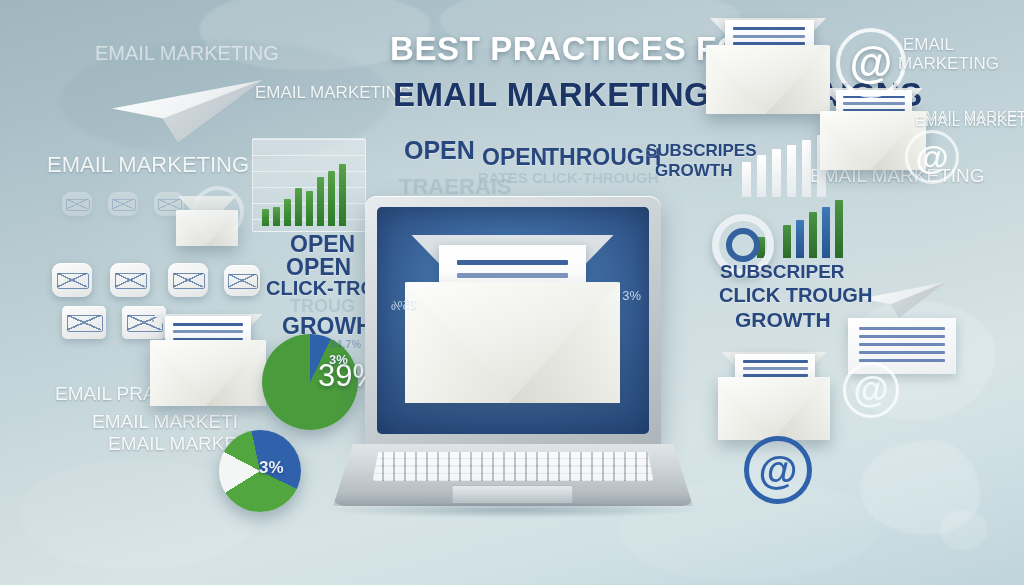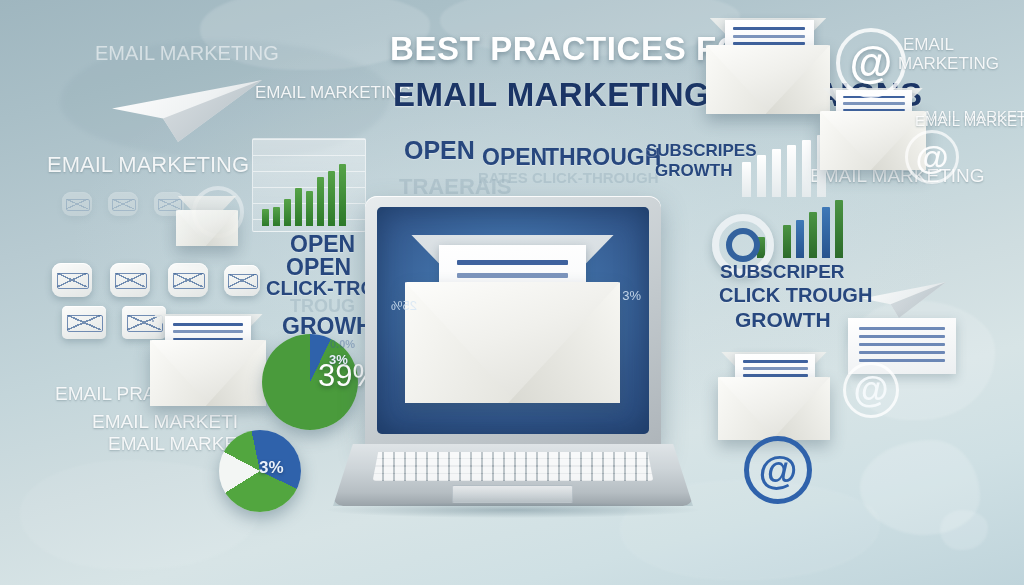--- a/index.html
+++ b/index.html
@@ -223,21 +223,21 @@
   <div class="tx tb" style="left:282px;top:314px;font-size:23px;font-weight:700;">GROWHS</div>
 
   <div class="tx tb" style="left:720px;top:262px;font-size:19px;font-weight:700;">SUBSCRIPER</div>
   <div class="tx tb" style="left:719px;top:285px;font-size:20px;font-weight:700;">CLICK TROUGH</div>
   <div class="tx tb" style="left:735px;top:309px;font-size:21px;font-weight:700;">GROWTH</div>
 
   <div class="pie" style="left:262px;top:334px;width:96px;height:96px;
        background:conic-gradient(from 0deg,#2f62ab 0deg 26deg,#4a9b3c 26deg 360deg);"></div>
   <div class="pielbl" style="left:278px;top:358px;font-size:31px;">39%</div>
   <div class="pielbl2" style="left:329px;top:352px;">3%</div>
-  <div class="tx tbf" style="left:330px;top:339px;font-size:11px;font-weight:700;">0.0%</div>
+  <div class="tx tbf" style="left:330px;top:339px;font-size:11px;font-weight:700;">84.7%</div>
 
   <div class="pie" style="left:219px;top:430px;width:82px;height:82px;
        background:conic-gradient(from -12deg,#2f62ab 0deg 128deg,#52a63f 128deg 250deg,#f3f6f4 250deg 310deg,#52a63f 310deg 360deg);"></div>
   <div class="pielbl2" style="left:259px;top:458px;font-size:17px;">3%</div>
 
   <div id="laptop">
     <div class="lid">
       <div class="screen">
 
         <div class="env-open" style="left:28px;top:28px;width:215px;height:168px;">

